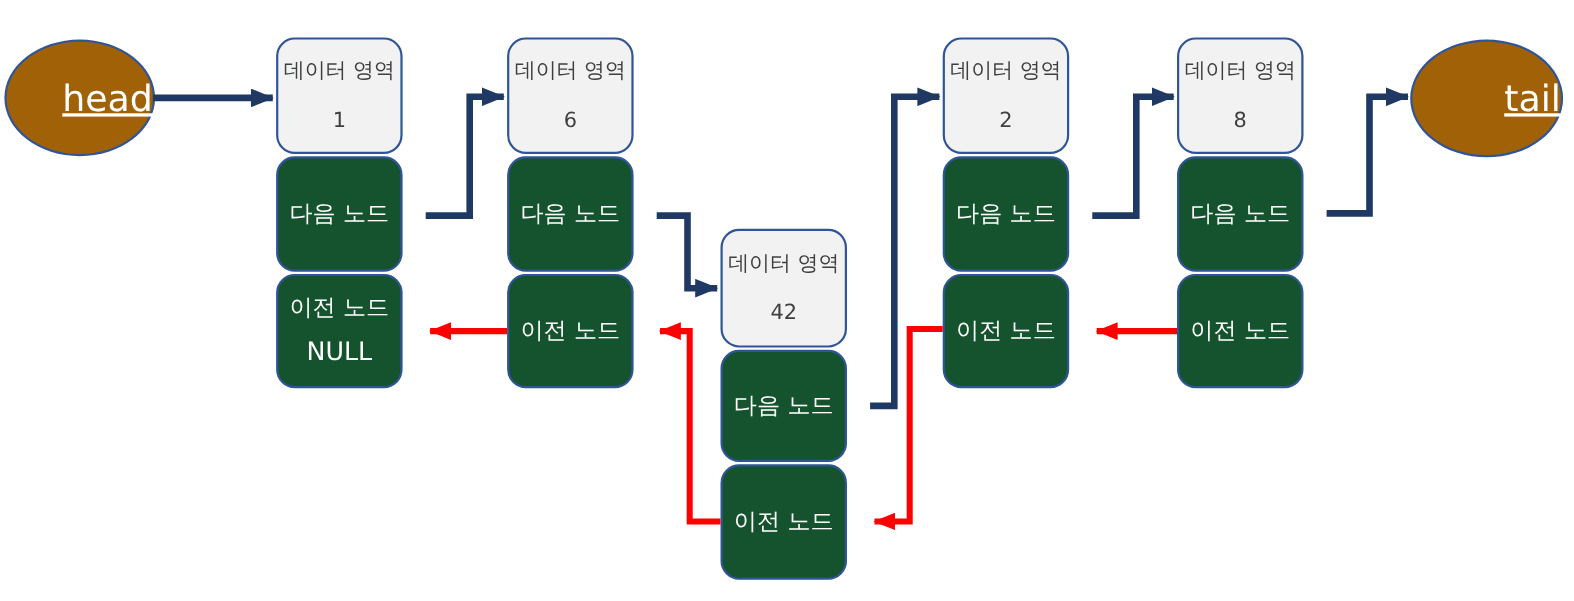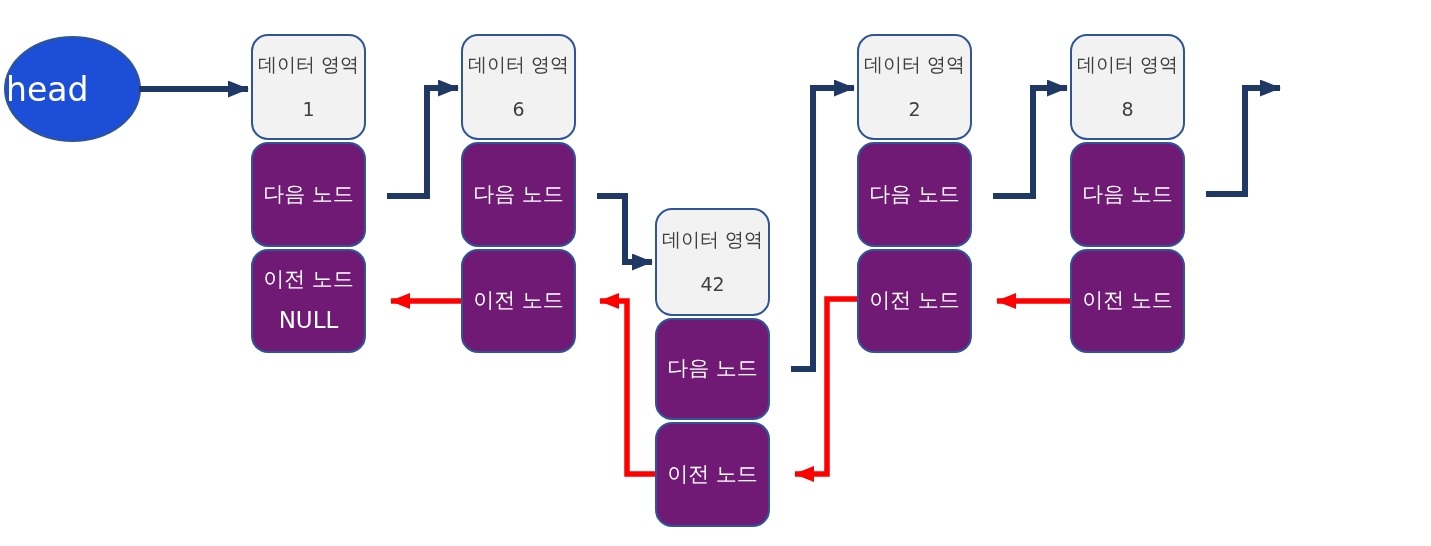--- a/index.html
+++ b/index.html
@@ -7,28 +7,29 @@
   .canvas {
     position: relative;
     width: 1431px;
     height: 546px;
     background: #ffffff;
     font-family: "DejaVu Sans", "Liberation Sans", sans-serif;
     overflow: hidden;
   }
   .ellipse {
     position: absolute;
-    background: #1d4ed8;
+    background: #a16207;
     border: 2.5px solid #2F5597;
     border-radius: 50%;
     display: flex;
     align-items: center;
-    justify-content: flex-start;
+    justify-content: flex-end;
     color: #ffffff;
     font-size: 33px;
+    text-decoration: underline;
   }
   .ellipse.head { left: 4px;    top: 36px; width: 137px; height: 106px; }
   .ellipse.tail { left: 1282px; top: 36px; width: 139px; height: 107px; }
 
   .box {
     position: absolute;
     width: 115px;
     border-radius: 17px;
     display: flex;
     flex-direction: column;
@@ -38,21 +39,21 @@
     line-height: 1.1;
   }
   .data-box {
     background: #F2F2F2;
     border: 2px solid #2F5597;
     color: #3f3f3f;
     font-size: 19px;
     gap: 24px;
   }
   .ptr-box {
-    background: #701a75;
+    background: #14532d;
     border: 2px solid #2F5597;
     color: #ffffff;
     font-size: 21px;
     gap: 17px;
   }
   .ptr-box .sub { font-size: 23px; }
 
   
   .c1 { left: 251px; }
   .c2 { left: 461px; }
@@ -135,20 +136,23 @@
     <span>데이터 영역</span>
     <span>8</span>
   </div>
   <div class="box ptr-box c5 r-next">
     <span>다음 노드</span>
   </div>
   <div class="box ptr-box c5 r-prev">
     <span>이전 노드</span>
   </div>
 
+  <div class="ellipse tail">
+    <span>tail</span>
+  </div>
 
   <svg class="edge-layer" viewBox="0 0 1431 546" xmlns="http://www.w3.org/2000/svg">
     <defs>
       <marker id="arrow-next" markerUnits="userSpaceOnUse" markerWidth="21" markerHeight="17" refX="20" refY="8.5" orient="auto">
         <path d="M0,0 L21,8.5 L0,17 Z" fill="#1F3864"></path>
       </marker>
       <marker id="arrow-prev" markerUnits="userSpaceOnUse" markerWidth="20" markerHeight="16" refX="19" refY="8" orient="auto">
         <path d="M0,0 L20,8 L0,16 Z" fill="#FF0000"></path>
       </marker>
     </defs>

